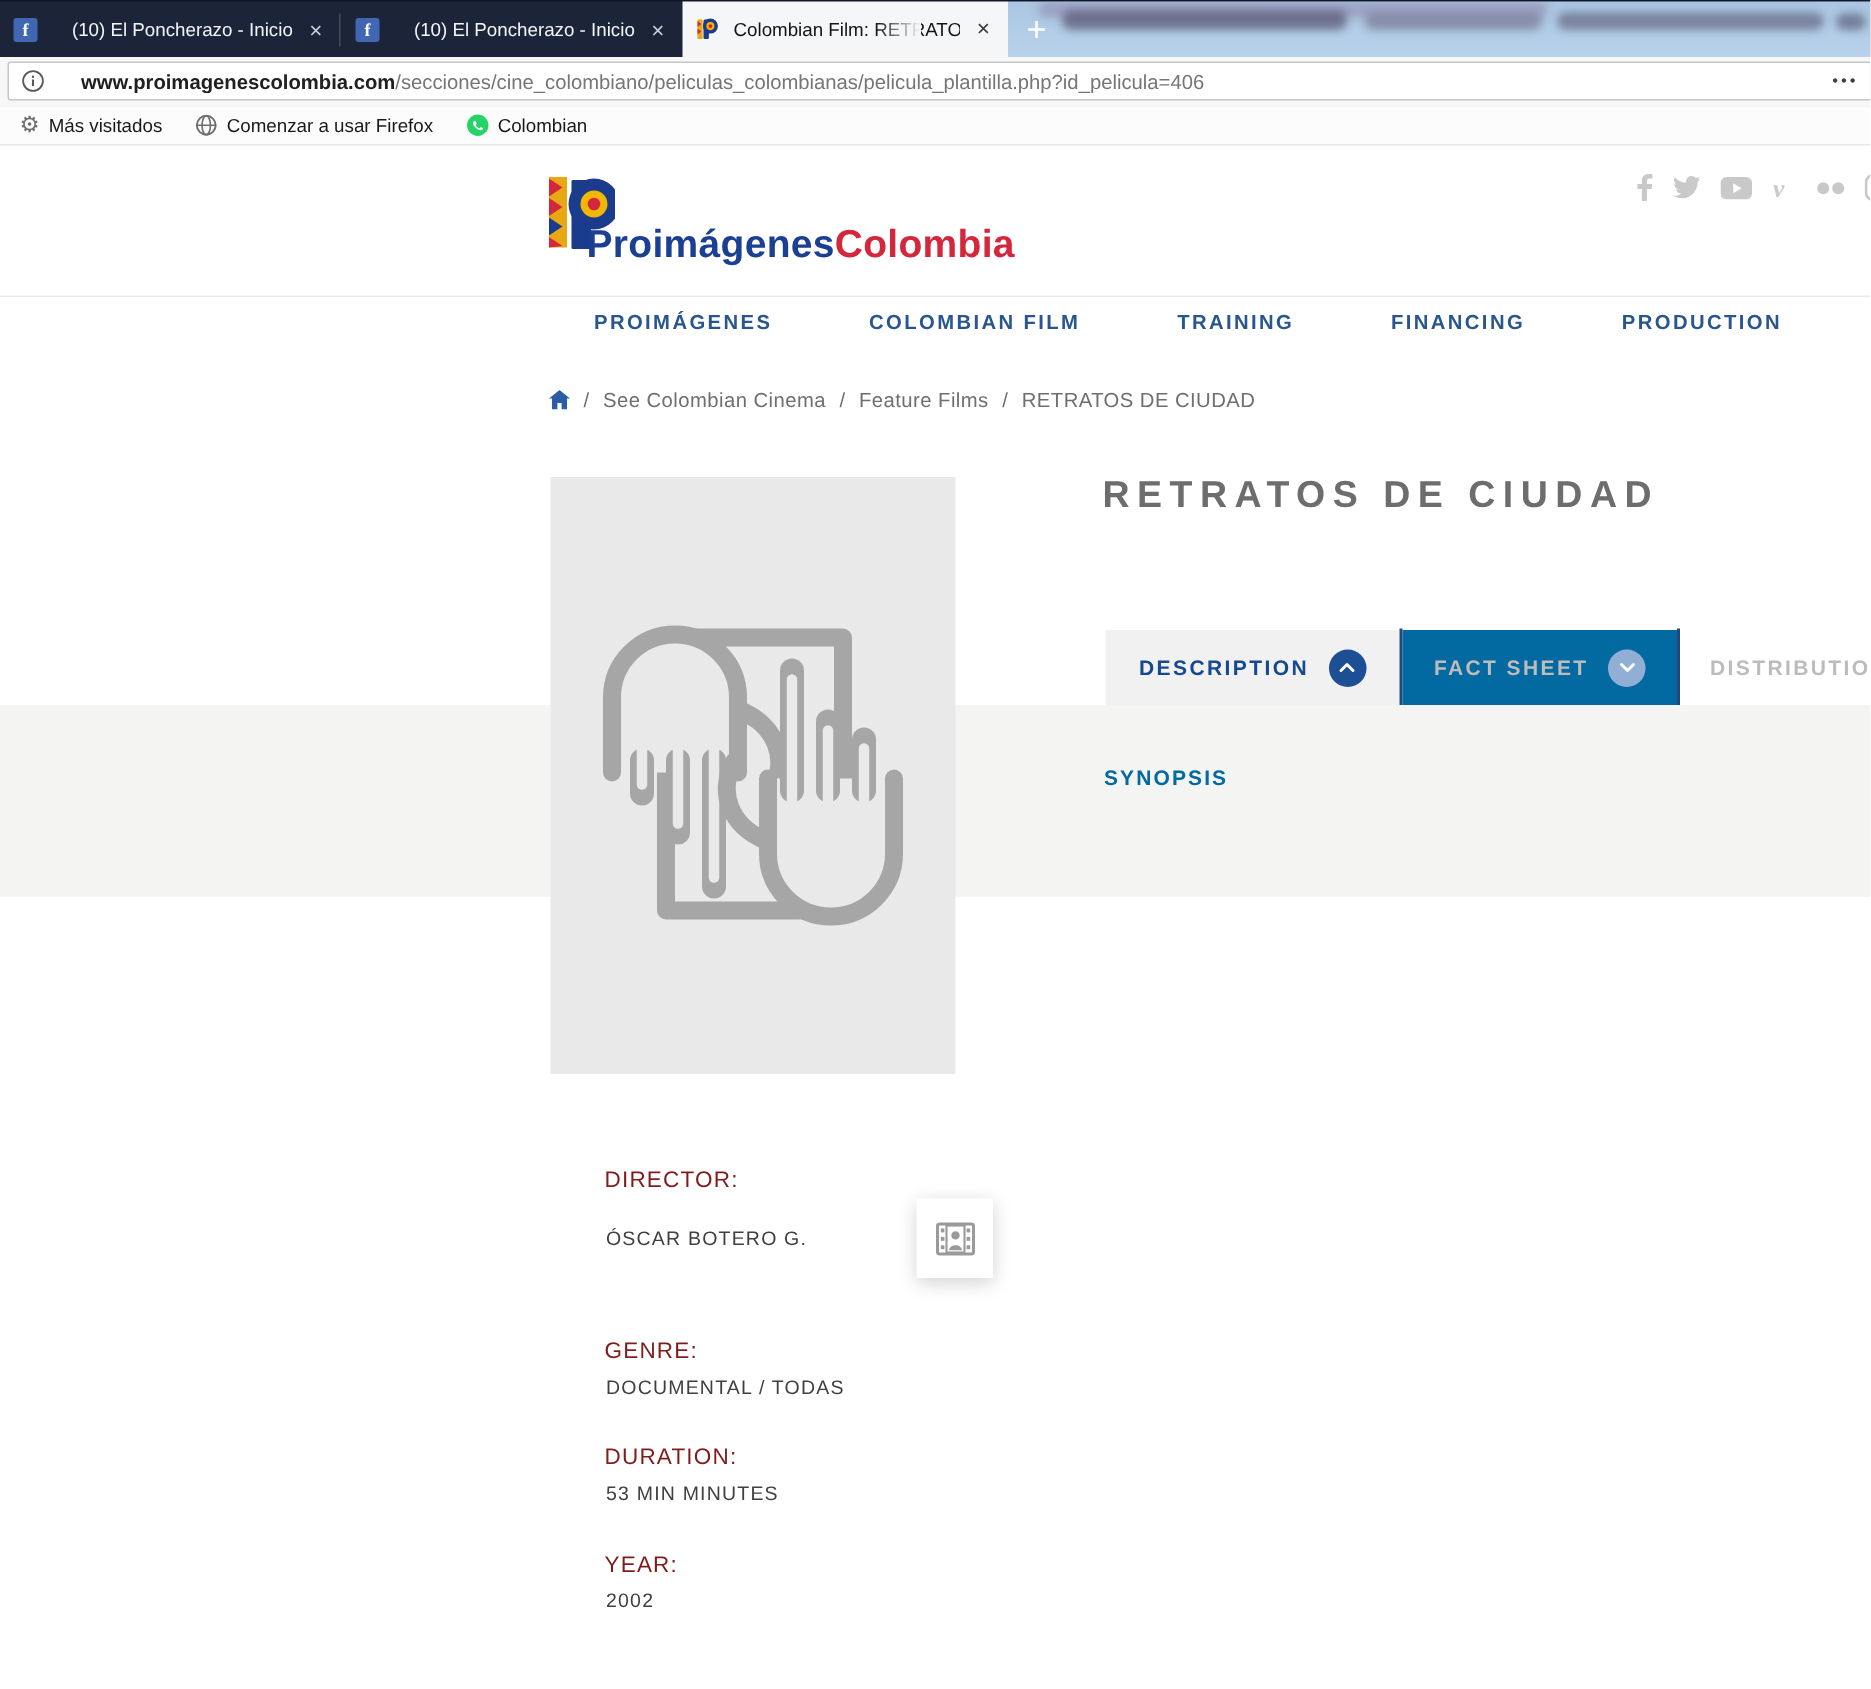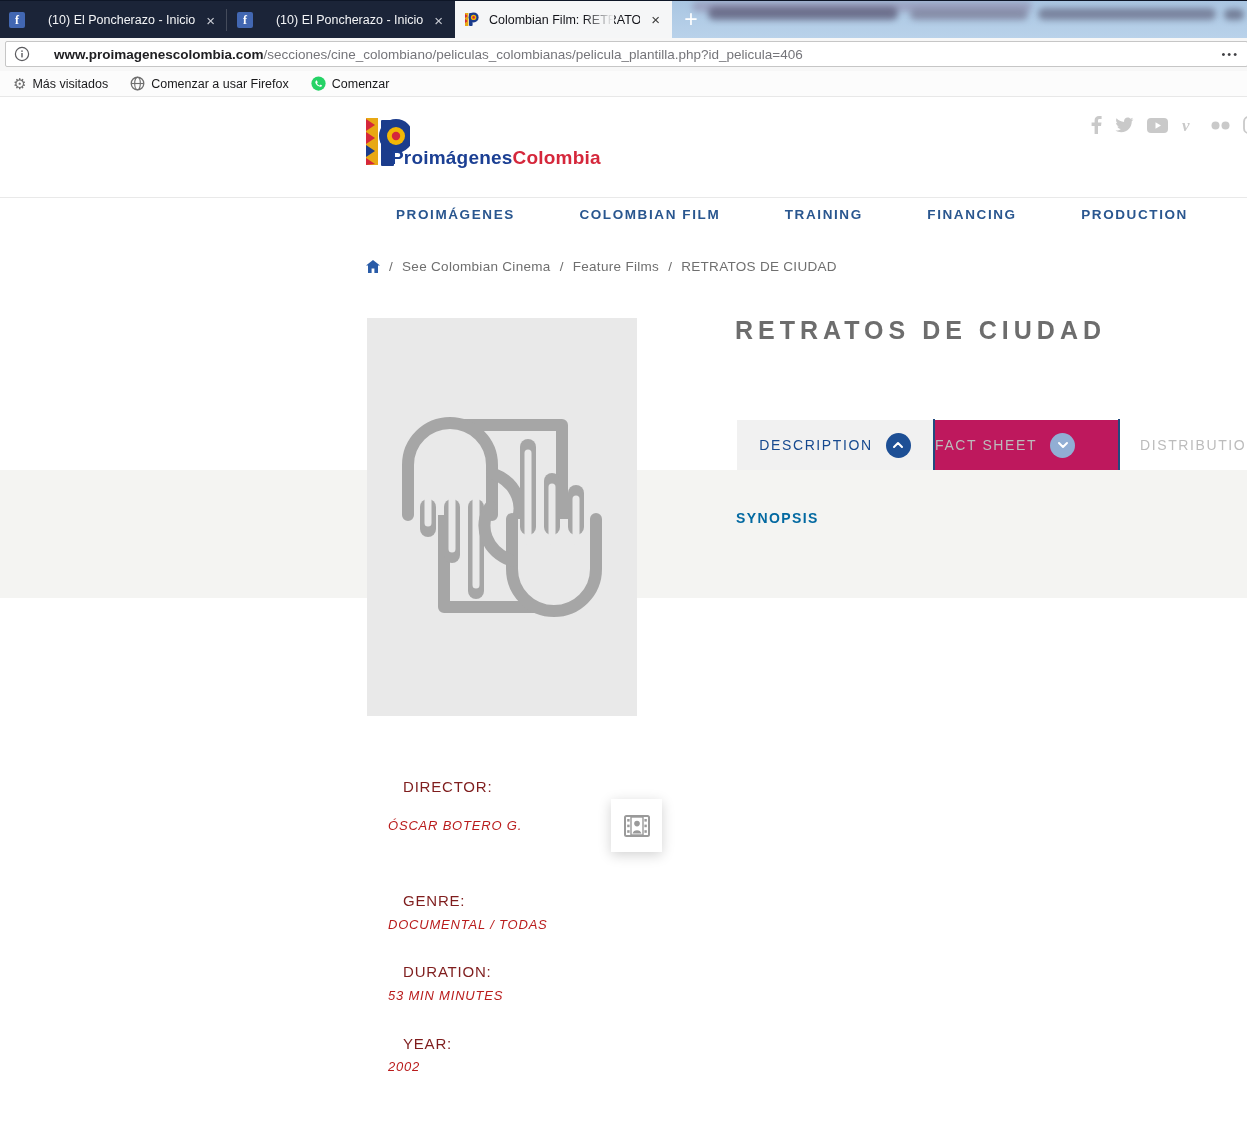--- a/index.html
+++ b/index.html
@@ -33,51 +33,51 @@
 
   
   .bookmarks{position:absolute;left:0;top:71px;width:1247px;height:26px;background:#fcfcfc;border-bottom:1px solid #e8e8e8;
              display:flex;align-items:center;padding-left:13px;box-sizing:border-box;}
   .bm{display:flex;align-items:center;margin-right:22px;font-size:12.5px;color:#19191b;}
   .bm .ic{margin-right:6px;display:flex;align-items:center;}
   .gear{font-size:15px;color:#6f6f6f;line-height:1;}
 
   
   .logo-mark{position:absolute;left:366px;top:114px;}
-  .logo-text{position:absolute;left:391px;top:147px;font-size:19px;font-weight:bold;color:#1b3f93;letter-spacing:.2px;text-align:right;}
+  .logo-text{position:absolute;left:391px;top:147px;font-size:26px;font-weight:bold;color:#1b3f93;letter-spacing:.2px;text-align:right;}
   .logo-text .red{color:#d5273b;font-weight:bold;}
   .social{position:absolute;left:1091px;top:116px;display:flex;gap:13px;align-items:center;color:#c9c9c9;}
   .hdr-line{position:absolute;left:0;top:197px;width:1247px;height:1px;background:#e9e9e9;}
 
   
   .nav{position:absolute;left:396px;top:207px;width:792px;display:flex;justify-content:space-between;}
   .nav span{font-size:13.5px;font-weight:bold;color:#29568f;letter-spacing:1.6px;}
 
   
   .crumbs{position:absolute;left:366px;top:259px;display:flex;align-items:center;gap:9px;
           font-size:13.5px;color:#6f6f6f;letter-spacing:.3px;}
 
   
   .band{position:absolute;left:0;top:470px;width:1247px;height:128px;background:#f4f4f2;}
   .poster{position:absolute;left:367px;top:318px;width:270px;height:398px;background:#e9e9e9;
           display:flex;align-items:center;justify-content:center;}
   .film-title{position:absolute;left:735px;top:316px;font-size:25px;font-weight:bold;color:#6d6d6d;letter-spacing:5px;}
 
   .ftab{position:absolute;top:420px;height:50px;display:flex;align-items:center;gap:13px;box-sizing:border-box;}
-  .ftab .lbl{font-size:14px;font-weight:normal;letter-spacing:1.6px;}
+  .ftab .lbl{font-size:14px;font-weight:bold;letter-spacing:1.6px;}
   .circ{width:25px;height:25px;border-radius:50%;display:flex;align-items:center;justify-content:center;flex:0 0 25px;}
   .tabsep{position:absolute;top:419px;width:2px;height:51px;background:#21497f;}
 
   .synopsis{position:absolute;left:736px;top:510px;font-size:14px;font-weight:bold;color:#0369a1;letter-spacing:1.4px;}
 
   .filmcard{position:absolute;left:611px;top:799px;width:51px;height:53px;background:#fff;
             box-shadow:0 3px 12px rgba(0,0,0,.18);display:flex;align-items:center;justify-content:center;}
 
   .dlabel{position:absolute;left:403px;font-size:15px;font-weight:normal;color:#7f1d1d;letter-spacing:.8px;}
-  .dvalue{position:absolute;left:388px;font-size:13px;font-weight:500;color:#b91c1c;letter-spacing:.8px;font-style:italic;}
+  .dvalue{position:absolute;left:404px;font-size:13px;font-weight:500;color:#404040;letter-spacing:.8px;}
 </style>
 </head>
 <body>
 
 <div class="screen">
 
   <div class="tabstrip">
     <div class="blurzone">
       <div class="blob" style="left:20px;top:0;width:340px;height:11px;background:#8d86a6;opacity:.55;"></div>
       <div class="blob" style="left:36px;top:6px;width:190px;height:13px;background:#55516e;opacity:.7;"></div>
@@ -142,21 +142,21 @@
       </span>
       <span>Comenzar a usar Firefox</span>
     </div>
     <div class="bm">
       <span class="ic">
         <svg width="15" height="15" viewBox="0 0 16 16">
           <circle cx="8" cy="8" r="7.6" fill="#25d366"></circle>
           <path d="M11.6,9.9c-.2-.1-1.1-.5-1.2-.6-.2-.1-.3-.1-.4.1-.1.2-.5.6-.6.7-.1.1-.2.1-.4 0-.2-.1-.8-.3-1.5-.9-.5-.5-.9-1.1-1-1.3-.1-.2,0-.3.1-.4l.3-.3c.1-.1.1-.2.2-.3 0-.1 0-.2 0-.3 0-.1-.4-1.1-.6-1.4-.2-.4-.3-.3-.4-.3h-.4c-.1 0-.3.1-.5.3-.2.2-.6.6-.6 1.4 0 .8.6 1.7.7 1.8.1.1 1.2 1.9 3 2.6 1.8.7 1.8.5 2.1.5.3 0 1.1-.4 1.2-.8.1-.4.1-.8.1-.8-.1-.1-.2-.1-.1 0z" fill="#fff"></path>
         </svg>
       </span>
-      <span>Comenzar</span>
+      <span>Colombian</span>
     </div>
   </div>
 
   <svg class="logo-mark" width="44" height="58" viewBox="0 0 44 58">
     <rect x="0" y="4" width="12" height="47" fill="#e8a814"></rect>
     <path d="M0,5 L9,11 L0,17 Z" fill="#d5273b"></path>
     <path d="M0,18 L9,24 L0,30 Z" fill="#d5273b"></path>
     <path d="M0,31 L9,37 L0,43 Z" fill="#1b3c8c"></path>
     <path d="M0,44 L9,50 L0,51 Z" fill="#d5273b"></path>
     <rect x="15" y="6" width="13" height="46" rx="1" fill="#1b3c8c"></rect>
@@ -251,21 +251,21 @@
 
   <div class="ftab" style="left:737px;width:196px;background:#f1f1f1;justify-content:center;">
     <span class="lbl" style="color:#16498f;">DESCRIPTION</span>
     <span class="circ" style="background:#1d4f95;">
       <svg width="12" height="8" viewBox="0 0 12 8">
           <path d="M2,6 L6,2 L10,6" fill="none" stroke="#fff" stroke-width="2" stroke-linecap="round" stroke-linejoin="round"></path>
         </svg>
     </span>
   </div>
   <div class="tabsep" style="left:933px;"></div>
-  <div class="ftab" style="left:935px;width:183px;background:#be185d;justify-content:flex-start;">
+  <div class="ftab" style="left:935px;width:183px;background:#0369a1;justify-content:center;">
     <span class="lbl" style="color:#bcbcbc;">FACT SHEET</span>
     <span class="circ" style="background:#91aed4;">
       <svg width="12" height="8" viewBox="0 0 12 8">
           <path d="M2,2 L6,6 L10,2" fill="none" stroke="#fff" stroke-width="2" stroke-linecap="round" stroke-linejoin="round"></path>
         </svg>
     </span>
   </div>
   <div class="tabsep" style="left:1118px;"></div>
   <div class="ftab" style="left:1120px;width:220px;background:#fff;padding-left:20px;">
     <span class="lbl" style="color:#bcbcbc;">DISTRIBUTION</span>

